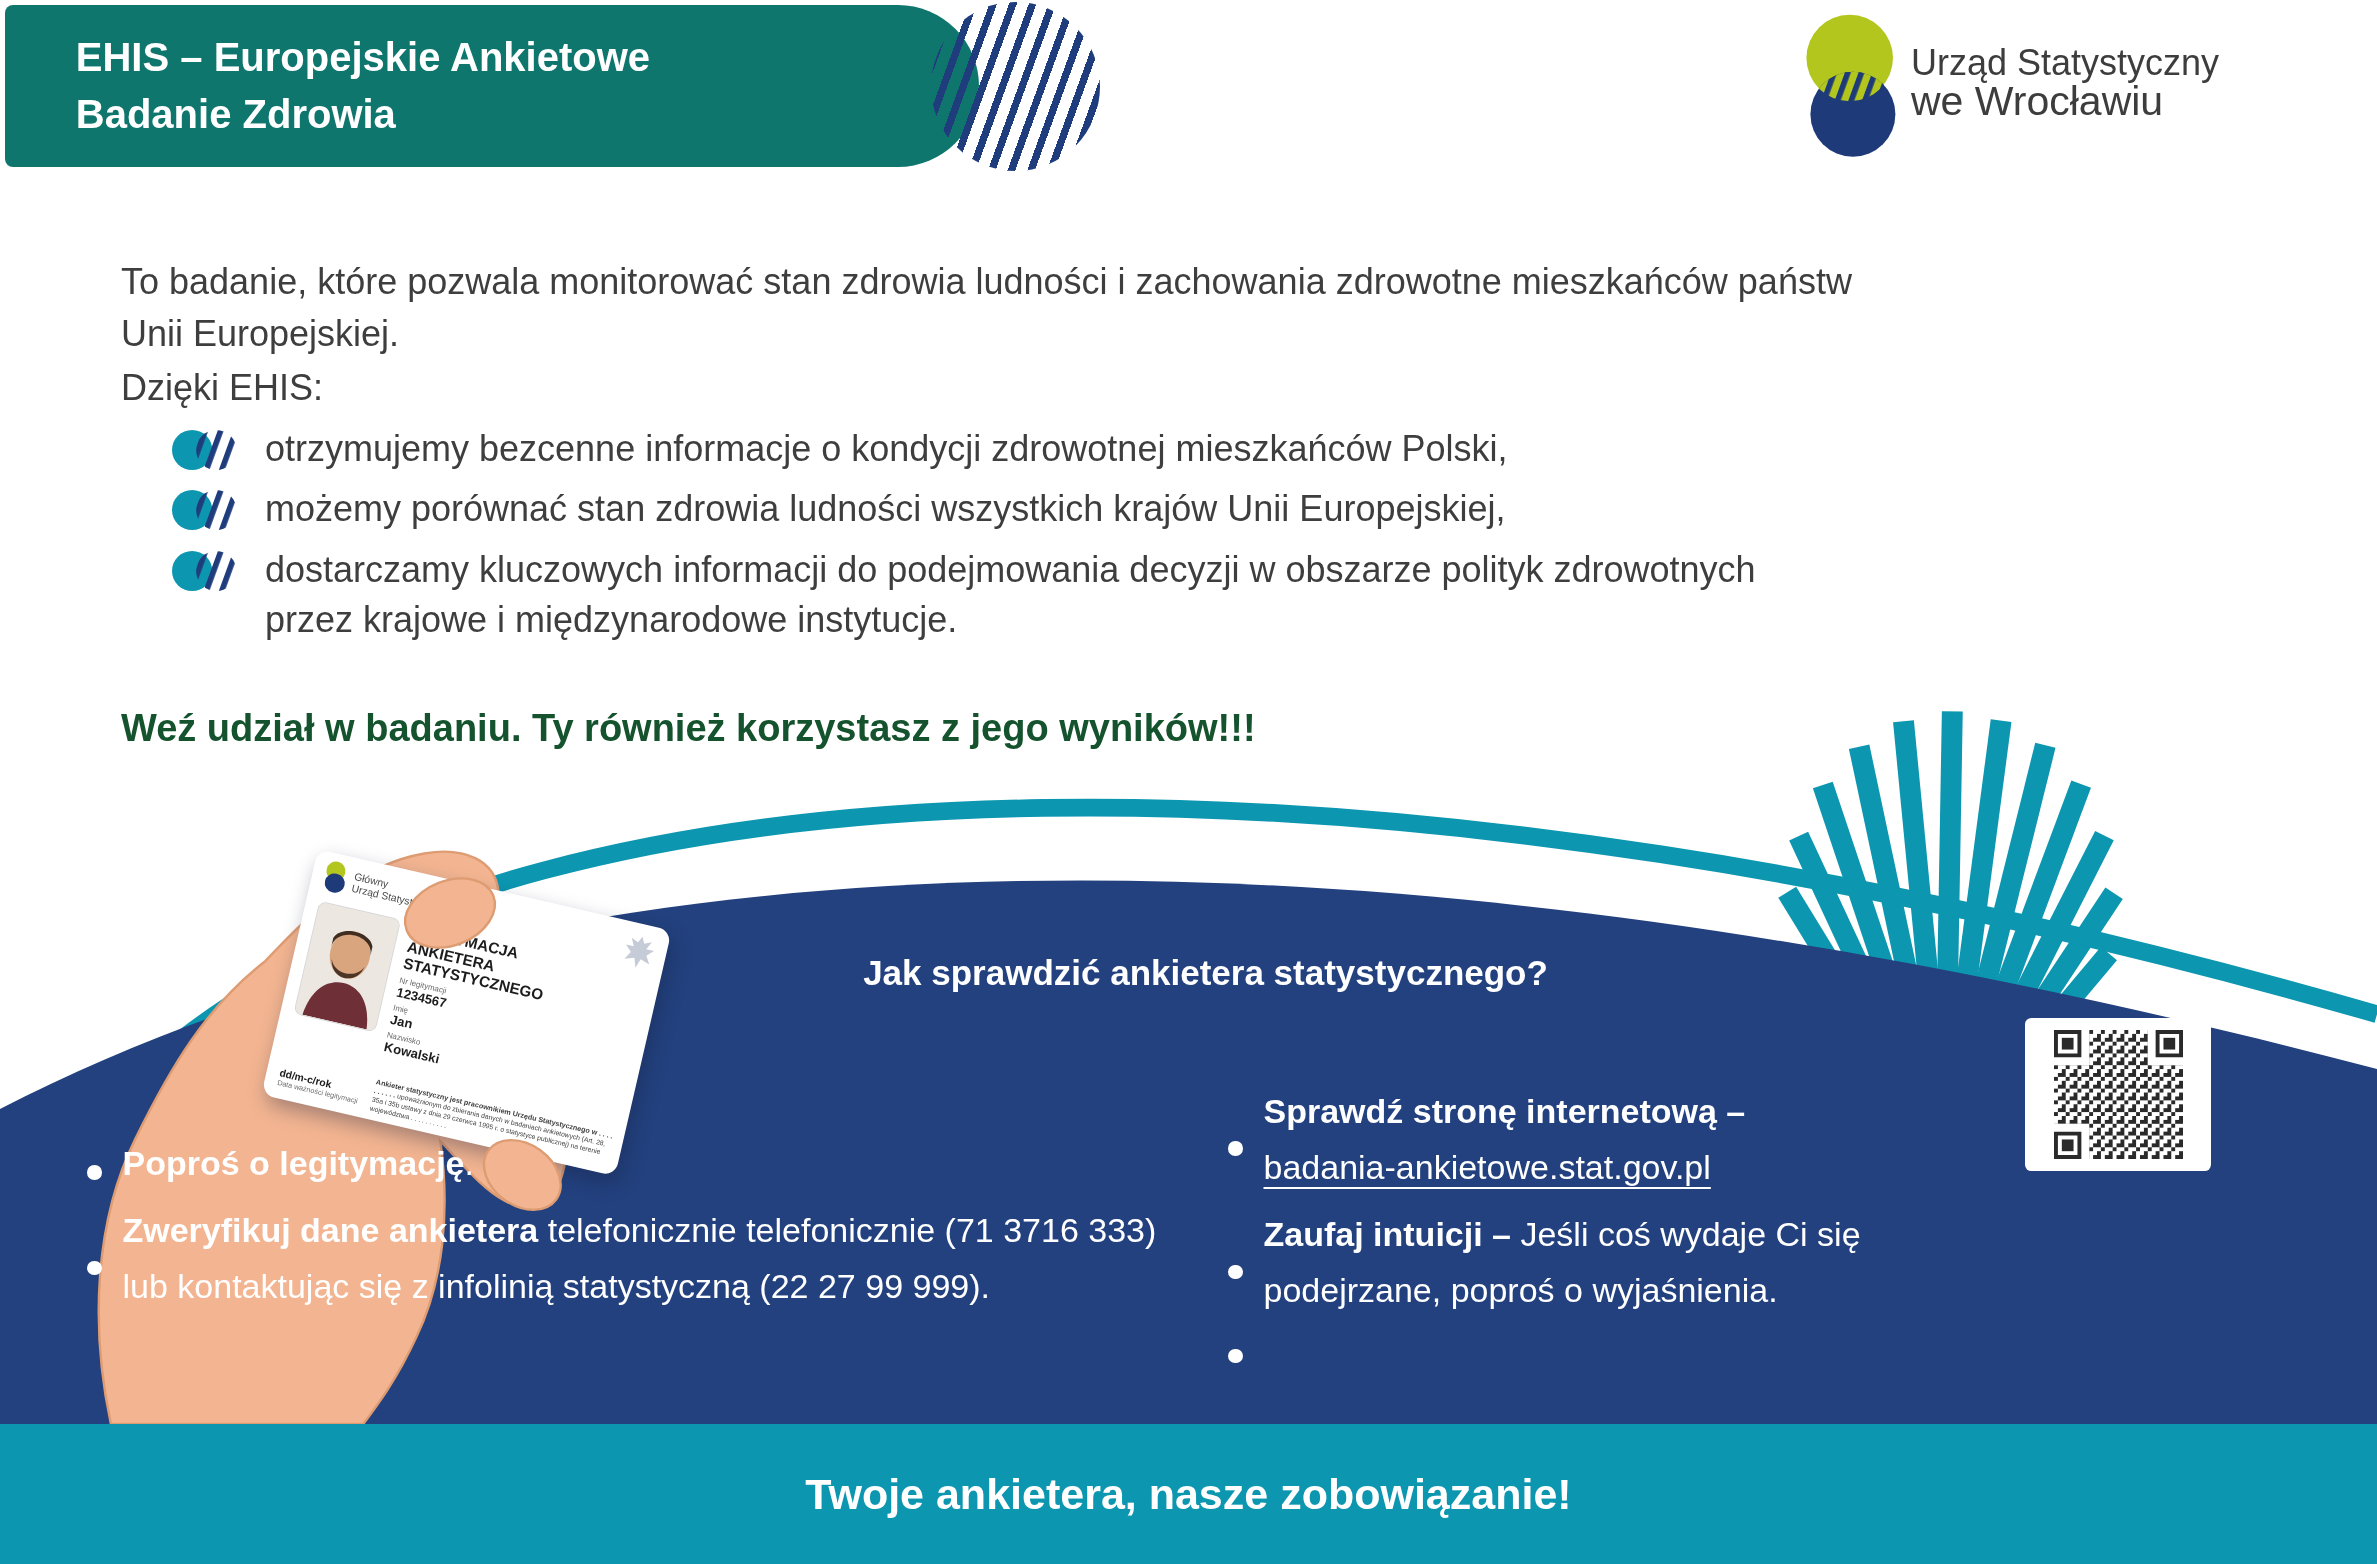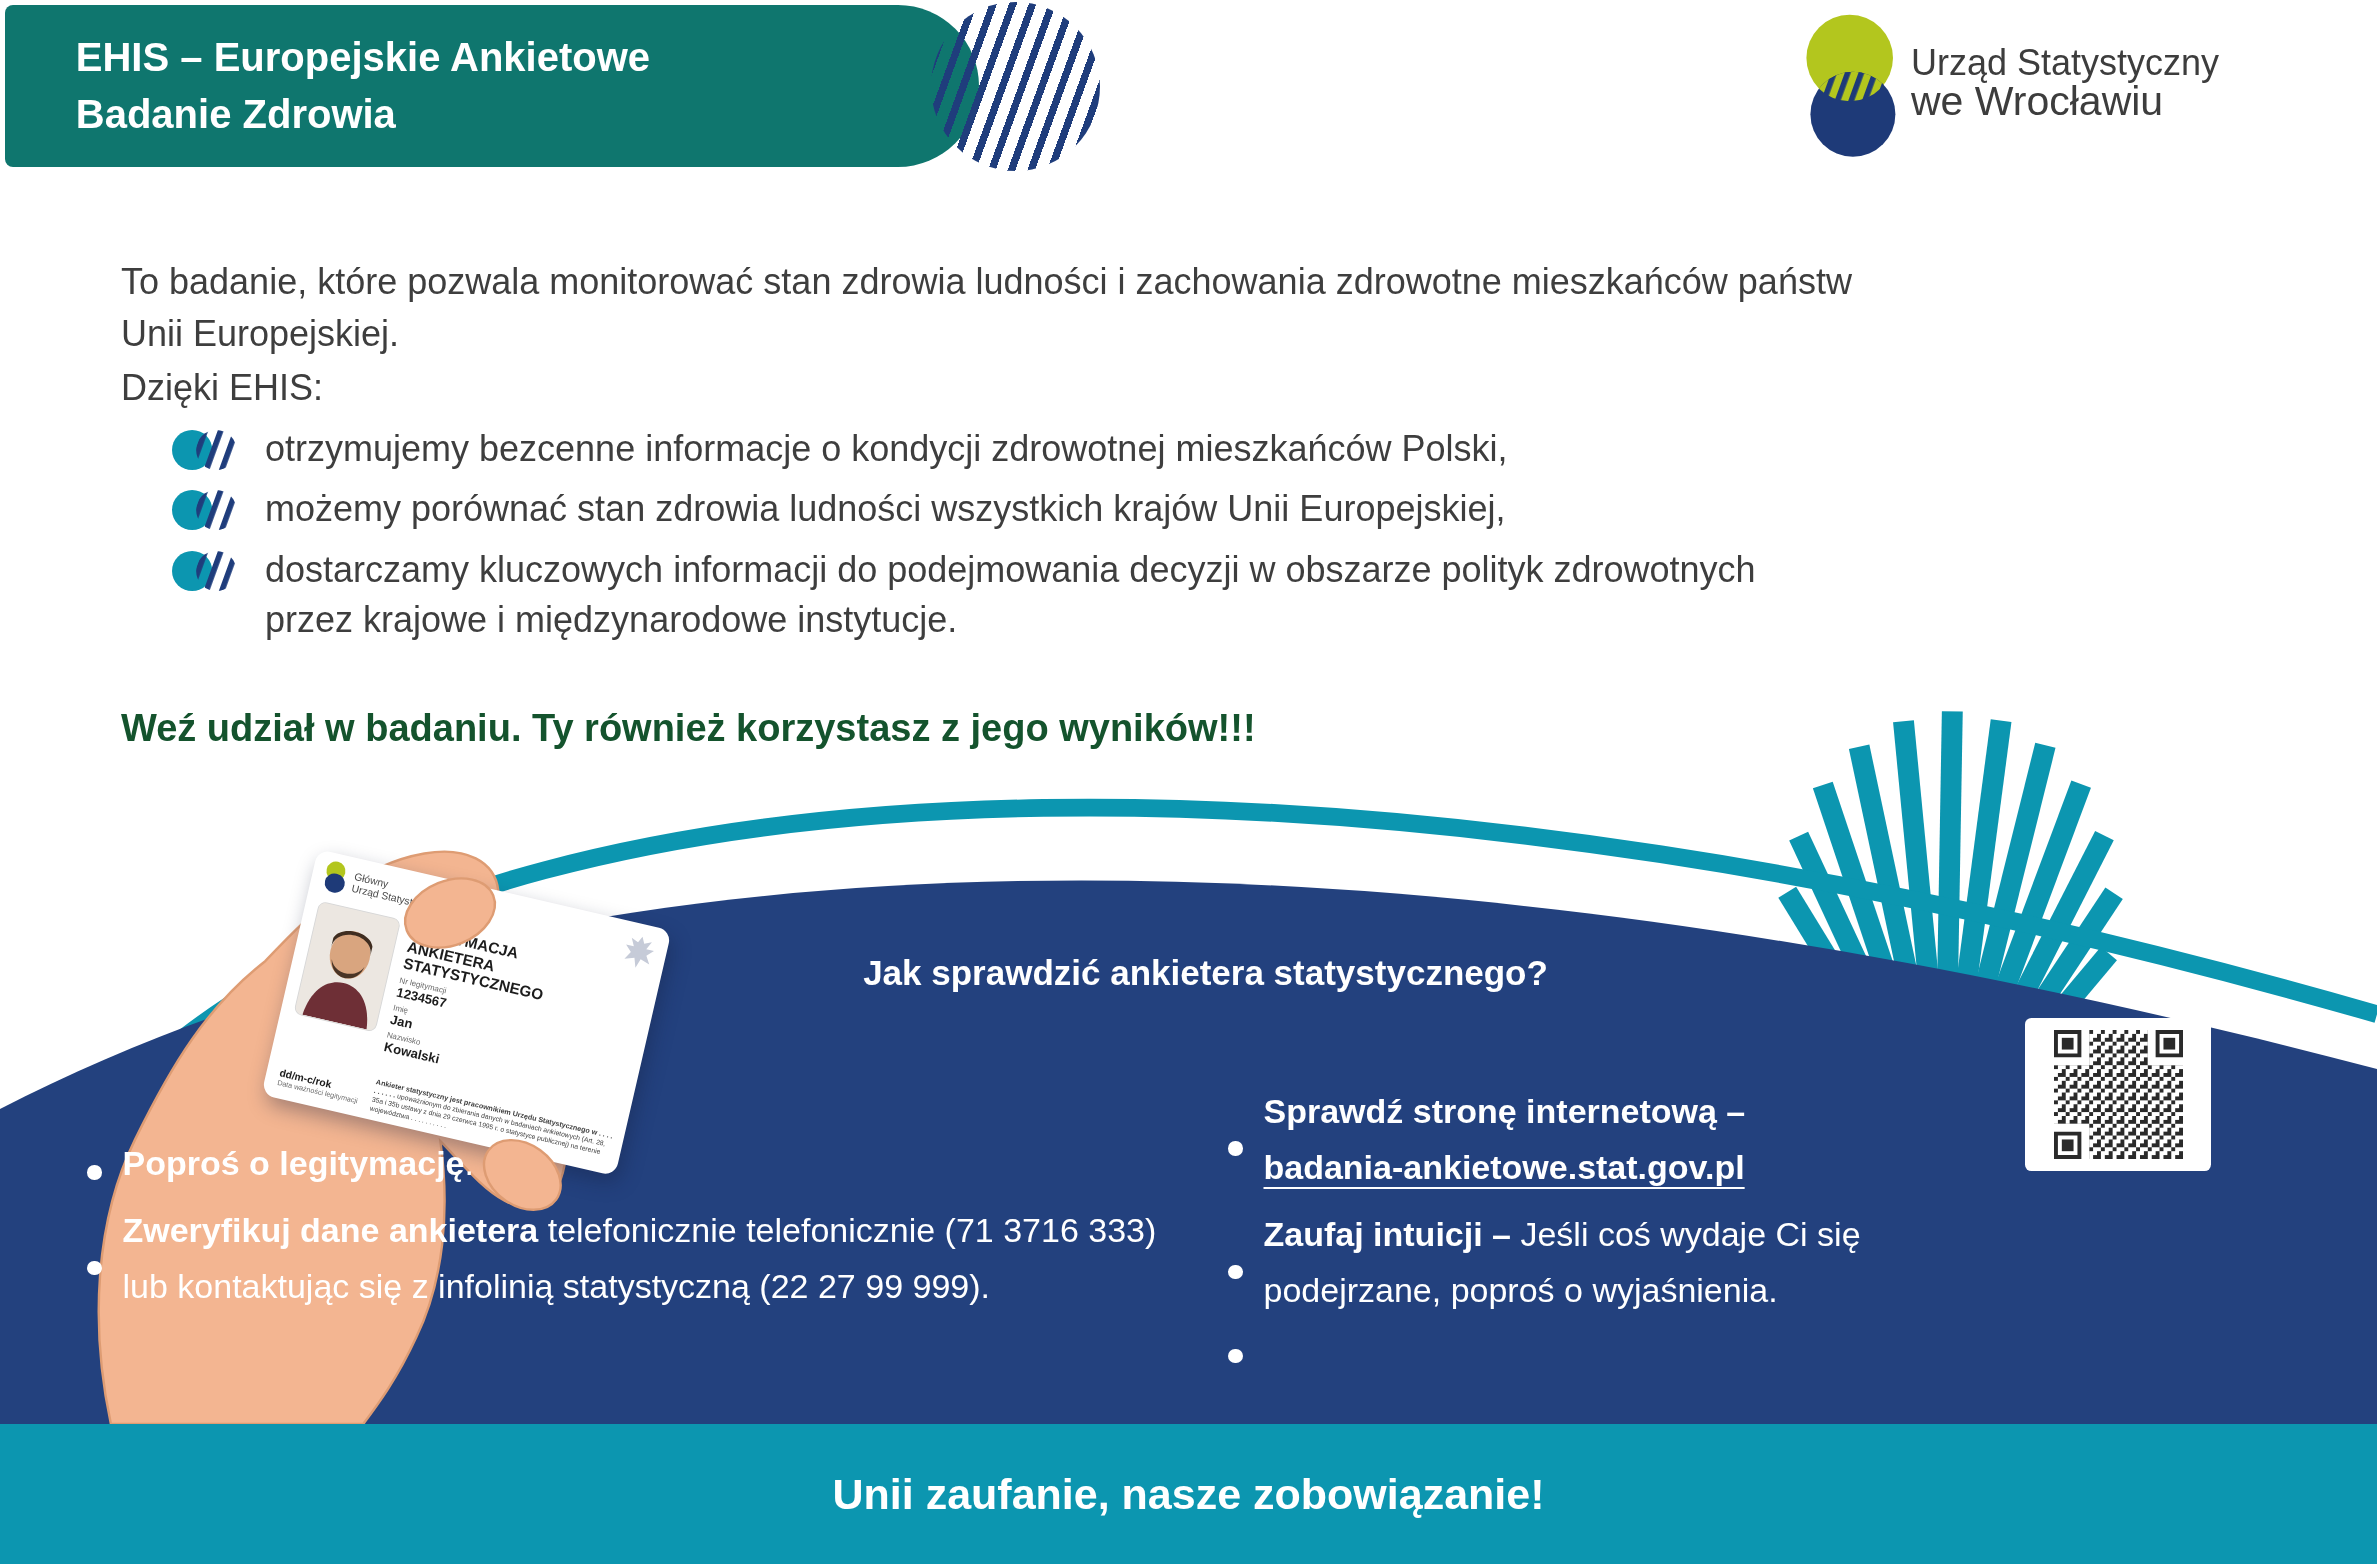--- a/index.html
+++ b/index.html
@@ -86,21 +86,21 @@
     left:832px;top:953px;width:747px;text-align:center;
     font-size:35px;font-weight:700;color:#ffffff;z-index:6;
   }
   .v-list{list-style:none;margin:0;padding:0;z-index:6;color:#ffffff;}
   .v-list li{display:flex;align-items:center;margin-bottom:11.3px;}
   .v-list .dot{flex:0 0 14.5px;width:14.5px;height:14.5px;border-radius:50%;background:#ffffff;margin:19.3px 21px 0 0;}
   .v-left{left:87px;top:1135px;width:1286px;}
   .v-left .v-text{font-size:34px;line-height:56px;}
   .v-right{left:1228px;top:1083px;width:964px;}
   .v-right .v-text{font-size:34px;line-height:56px;}
-  .v-link{display:block;color:#ffffff;font-weight:700;text-decoration:underline;text-underline-offset:8px;text-decoration-thickness:2.4px;cursor:pointer;}
+  .v-link{display:block;color:#ffffff;font-weight:400;text-decoration:underline;text-underline-offset:8px;text-decoration-thickness:2.4px;cursor:pointer;}
 
   
   .qr-panel{left:2025px;top:1018px;width:186px;height:153px;background:#ffffff;border-radius:6.4px;z-index:6;
     display:flex;align-items:center;justify-content:center;}
   .qr-panel svg{width:129px;height:129px;}
 
   
   .footer{
     left:0;top:1424px;width:2377px;height:140px;background:#0C96B0;z-index:8;
     text-align:center;
@@ -345,17 +345,17 @@
         <rect x="2" y="2" width="3" height="3"></rect>
         <path d="M26 0 h7 v7 h-7 Z M27 1 v5 h5 v-5 Z" fill-rule="evenodd"></path>
         <rect x="28" y="2" width="3" height="3"></rect>
         <path d="M0 26 h7 v7 h-7 Z M1 27 v5 h5 v-5 Z" fill-rule="evenodd"></path>
         <rect x="2" y="28" width="3" height="3"></rect>
       </g>
     </svg>
   </div>
 
   <div class="footer abs">
-    <div class="f-text">Unii zaufanie, nasze zobowiązanie!</div>
+    <div class="f-text">Twoje ankietera, nasze zobowiązanie!</div>
   </div>
 
 </div>
 
 
 </body></html>

